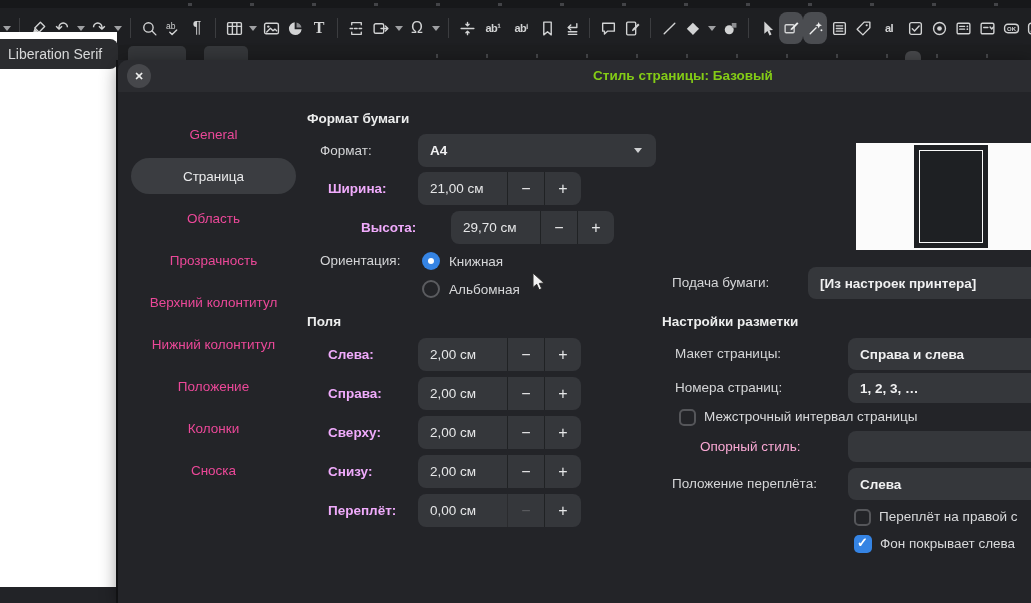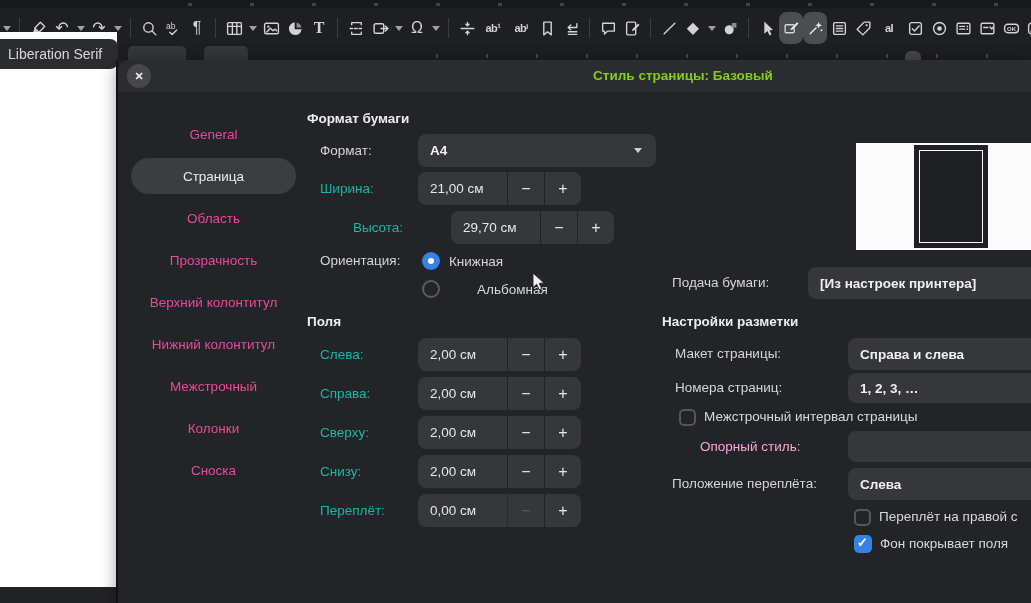--- a/index.html
+++ b/index.html
@@ -54,21 +54,21 @@
   .side-tab.selected { background:#3b3d41; color:#e9eaeb; }
   
   .heading { position:absolute; font-weight:bold; color:#eceded; white-space:nowrap; }
   .flabel { position:absolute; white-space:nowrap; color:#d4d5d7; }
   .flabel.dim { color:#f9a8d4; }
   .combo { position:absolute; height:33px; background:#35373b; border-radius:8px; display:flex;
     align-items:center; padding:0 14px 0 12px; color:#f0f0f1; font-weight:bold; white-space:nowrap; cursor:default; }
   .combo .caret-shape { position:absolute; right:14px; top:14px; border-top-color:#cfd0d2; }
   .spin-group { position:absolute; }
   .spin-row { position:absolute; left:0; height:33px; width:380px; }
-  .spin-row .slabel { position:absolute; left:0; top:0; line-height:33px; color:#14b8a6; white-space:nowrap; }
+  .spin-row .slabel { position:absolute; left:8px; top:0; line-height:33px; color:#f0abfc; white-space:nowrap;font-weight:bold; }
   .spin-box { position:absolute; left:98px; top:0; width:163px; height:33px; background:#35373b;
     border-radius:8px; display:flex; overflow:hidden;justify-content:space-between; }
   .spin-val { flex:1; line-height:33px; padding-left:12px; color:#e6e7e8; font-size:13.5px; white-space:nowrap; }
   .spin-btn { width:37px; border:none; background:transparent; border-left:1px solid rgba(0,0,0,.38);
     color:#e6e7e8; font-size:16px; line-height:31px; text-align:center; cursor:default; font-family:inherit; }
   .spin-btn.disabled { color:#7b7c7f; opacity:.55; }
   
   .radio-row { position:absolute; left:0; height:28px; display:flex; align-items:center; }
   .radio { width:18px; height:18px; border-radius:50%; border:2px solid #5b5c60; margin-right:9px; position:relative; flex:0 0 auto; }
   .radio.on { border:none; background:#3584e4; }
@@ -353,21 +353,21 @@
       <div class="dialog-title">Стиль страницы: Базовый</div>
     </div>
 
     <div class="side-tabs" id="side-tabs">
         <div class="side-tab">General</div>
         <div class="side-tab selected">Страница</div>
         <div class="side-tab">Область</div>
         <div class="side-tab">Прозрачность</div>
         <div class="side-tab">Верхний колонтитул</div>
         <div class="side-tab">Нижний колонтитул</div>
-        <div class="side-tab">Межстрочный</div>
+        <div class="side-tab">Положение</div>
         <div class="side-tab">Колонки</div>
         <div class="side-tab">Сноска</div>
       </div>
 
     <div class="heading" style="left:189px;top:51px;">Формат бумаги</div>
 
     <div class="flabel" style="left:202px;top:74px;line-height:33px;">Формат:</div>
     <div class="combo" style="left:300px;top:74px;width:238px;">
       <span>A4</span>
       <i class="caret-shape"></i>
@@ -391,21 +391,21 @@
           </div>
         </div>
       </div>
 
     <div class="flabel" style="left:202px;top:187px;line-height:28px;">Ориентация:</div>
     <div id="orientation-radios" style="position:absolute;left:304px;top:187px;width:220px;height:56px;">
         <div class="radio-row" style="top: 0px;">
           <span class="radio on"></span>
           <span>Книжная</span>
         </div>
-        <div class="radio-row" style="top: 28px; gap: 28px;">
+        <div class="radio-row" style="top: 28px;">
           <span class="radio"></span>
           <span>Альбомная</span>
         </div>
       </div>
 
     <div class="heading" style="left:189px;top:254px;">Поля</div>
     <div class="spin-group" id="margin-spins" style="left:202px;top:278px;width:380px;height:195px;">
         <div class="spin-row" style="top: 0px;">
           <span class="slabel">Слева:</span>
           <div class="spin-box">
@@ -486,20 +486,20 @@
       <span>Слева</span>
     </div>
 
     <div class="cb-row" style="left:736px;top:447px;">
       <span class="cbox"></span>
       <span class="cb-label">Переплёт на правой с</span>
     </div>
 
     <div class="cb-row" style="left:736px;top:474px;">
       <span class="cbox checked"></span>
-      <span class="cb-label">Фон покрывает поля</span>
+      <span class="cb-label">Фон покрывает слева</span>
     </div>
   </div>
 
   <svg class="mouse-cursor" viewBox="0 0 16 20">
     <path d="M2 1 L2 15.5 L5.7 12.3 L8.1 17.8 L10.7 16.6 L8.3 11.4 L13 11 Z" fill="#f2f2f2" stroke="#2a2a2a" stroke-width="1"></path>
   </svg>
 </div>
 
 </body></html>

